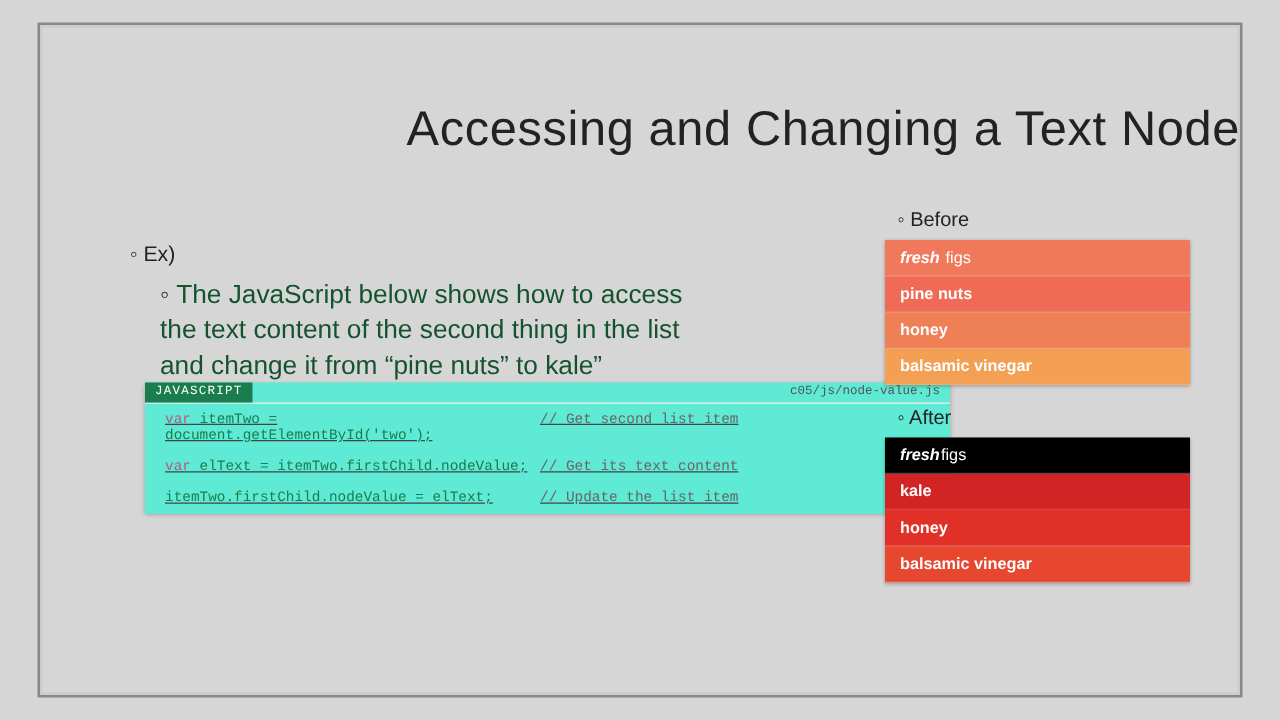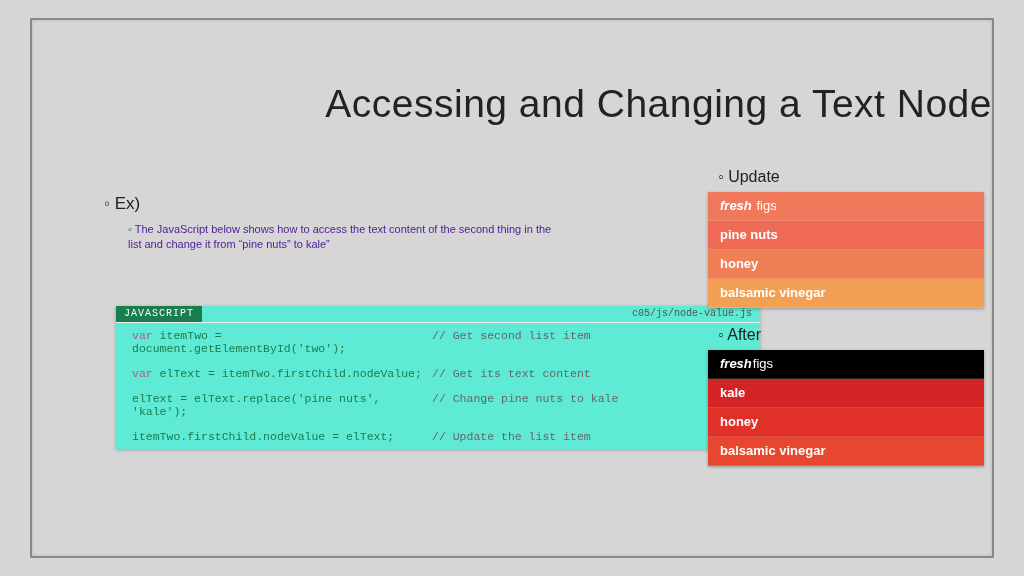--- a/index.html
+++ b/index.html
@@ -28,21 +28,21 @@
   }
   .left {
     position: absolute;
     top: 174px;
     left: 72px;
     width: 510px;
   }
   .bullet-l1 { font-size: 17px; color: #222; margin-bottom: 8px; }
   .bullet-l1::before { content: "\25E6  "; color:#333; }
   .bullet-l2 {
-    font-size: 11px; color: #4c1d95;
+    font-size: 21px; color: #14532d;
     margin-left: 24px; line-height: 1.35;
     max-width: 430px;
   }
   .bullet-l2::before { content: "\25E6  "; color:#333; }
   .codebox {
     position: absolute;
     left: 84px;
     top: 286px;
     width: 644px;
     background: #5eead4;
@@ -66,33 +66,34 @@
     display: inline-block;
   }
   .codebox .path {
     font-size: 10px; color:#555;
     padding: 2px 8px 0 0;
     text-align: center;
   }
   .codebox .line {
     display: flex;
     padding: 6px 16px;
+    text-decoration: underline;
   }
   .codebox .code { flex: 0 0 300px; color:#1a7d4e; }
   .codebox .code .kw { color:#b05a8b; }
   .codebox .comment { color:#666; }
   .right {
     position: absolute;
     top: 148px;
     left: 672px;
     width: 290px;
   }
   .right .label { font-size: 16px; margin-left: 14px; margin-bottom: 6px; color:#222; }
   .right .label::before { content: "\25E6  "; }
-  .listimg { width: 276px; margin-left: 4px; margin-bottom: 18px; box-shadow: 0 1px 3px rgba(0,0,0,.3); }
+  .listimg { width: 244px; margin-left: 4px; margin-bottom: 18px; box-shadow: 0 1px 3px rgba(0,0,0,.3); }
   .listimg .row {
     color: #fff;
     font-size: 13px;
     padding: 6px 12px 7px;
     border-bottom: 1px solid rgba(255,255,255,.15);
     font-family: "Segoe UI", sans-serif;
   }
   .listimg .row em { font-style: italic; font-weight: 600; margin-right: 1px;}
   .listimg .row b  { font-weight: 600; }
   
@@ -125,31 +126,27 @@
     </div>
     <div class="line">
       <span class="code"><span class="kw">var</span><span> itemTwo = document.getElementById('two');</span></span>
       <span class="comment">// Get second list item</span>
     </div>
     <div class="line">
       <span class="code"><span class="kw">var</span><span> elText  = itemTwo.firstChild.nodeValue;</span></span>
       <span class="comment">// Get its text content</span>
     </div>
     <div class="line">
-      <span class="code"><span class="kw"></span><span>elText = elText.replace('pine nuts', 'kale');</span></span>
-      <span class="comment">// Change pine nuts to kale</span>
-    </div>
-    <div class="line">
       <span class="code"><span class="kw"></span><span>itemTwo.firstChild.nodeValue = elText;</span></span>
       <span class="comment">// Update the list item</span>
     </div>
   </div>
 
   <div class="right">
-    <div class="label">Update</div>
+    <div class="label">Before</div>
     <div class="listimg before">
       <div class="row r0"><em>fresh</em><span> figs</span></div>
       <div class="row r1"><b>pine nuts</b></div>
       <div class="row r2"><b>honey</b></div>
       <div class="row r3"><b>balsamic vinegar</b></div>
     </div>
     <div class="label">After</div>
     <div class="listimg after">
       <div class="row r0"><em>fresh</em><span>figs</span></div>
       <div class="row r1"><b>kale</b></div>

